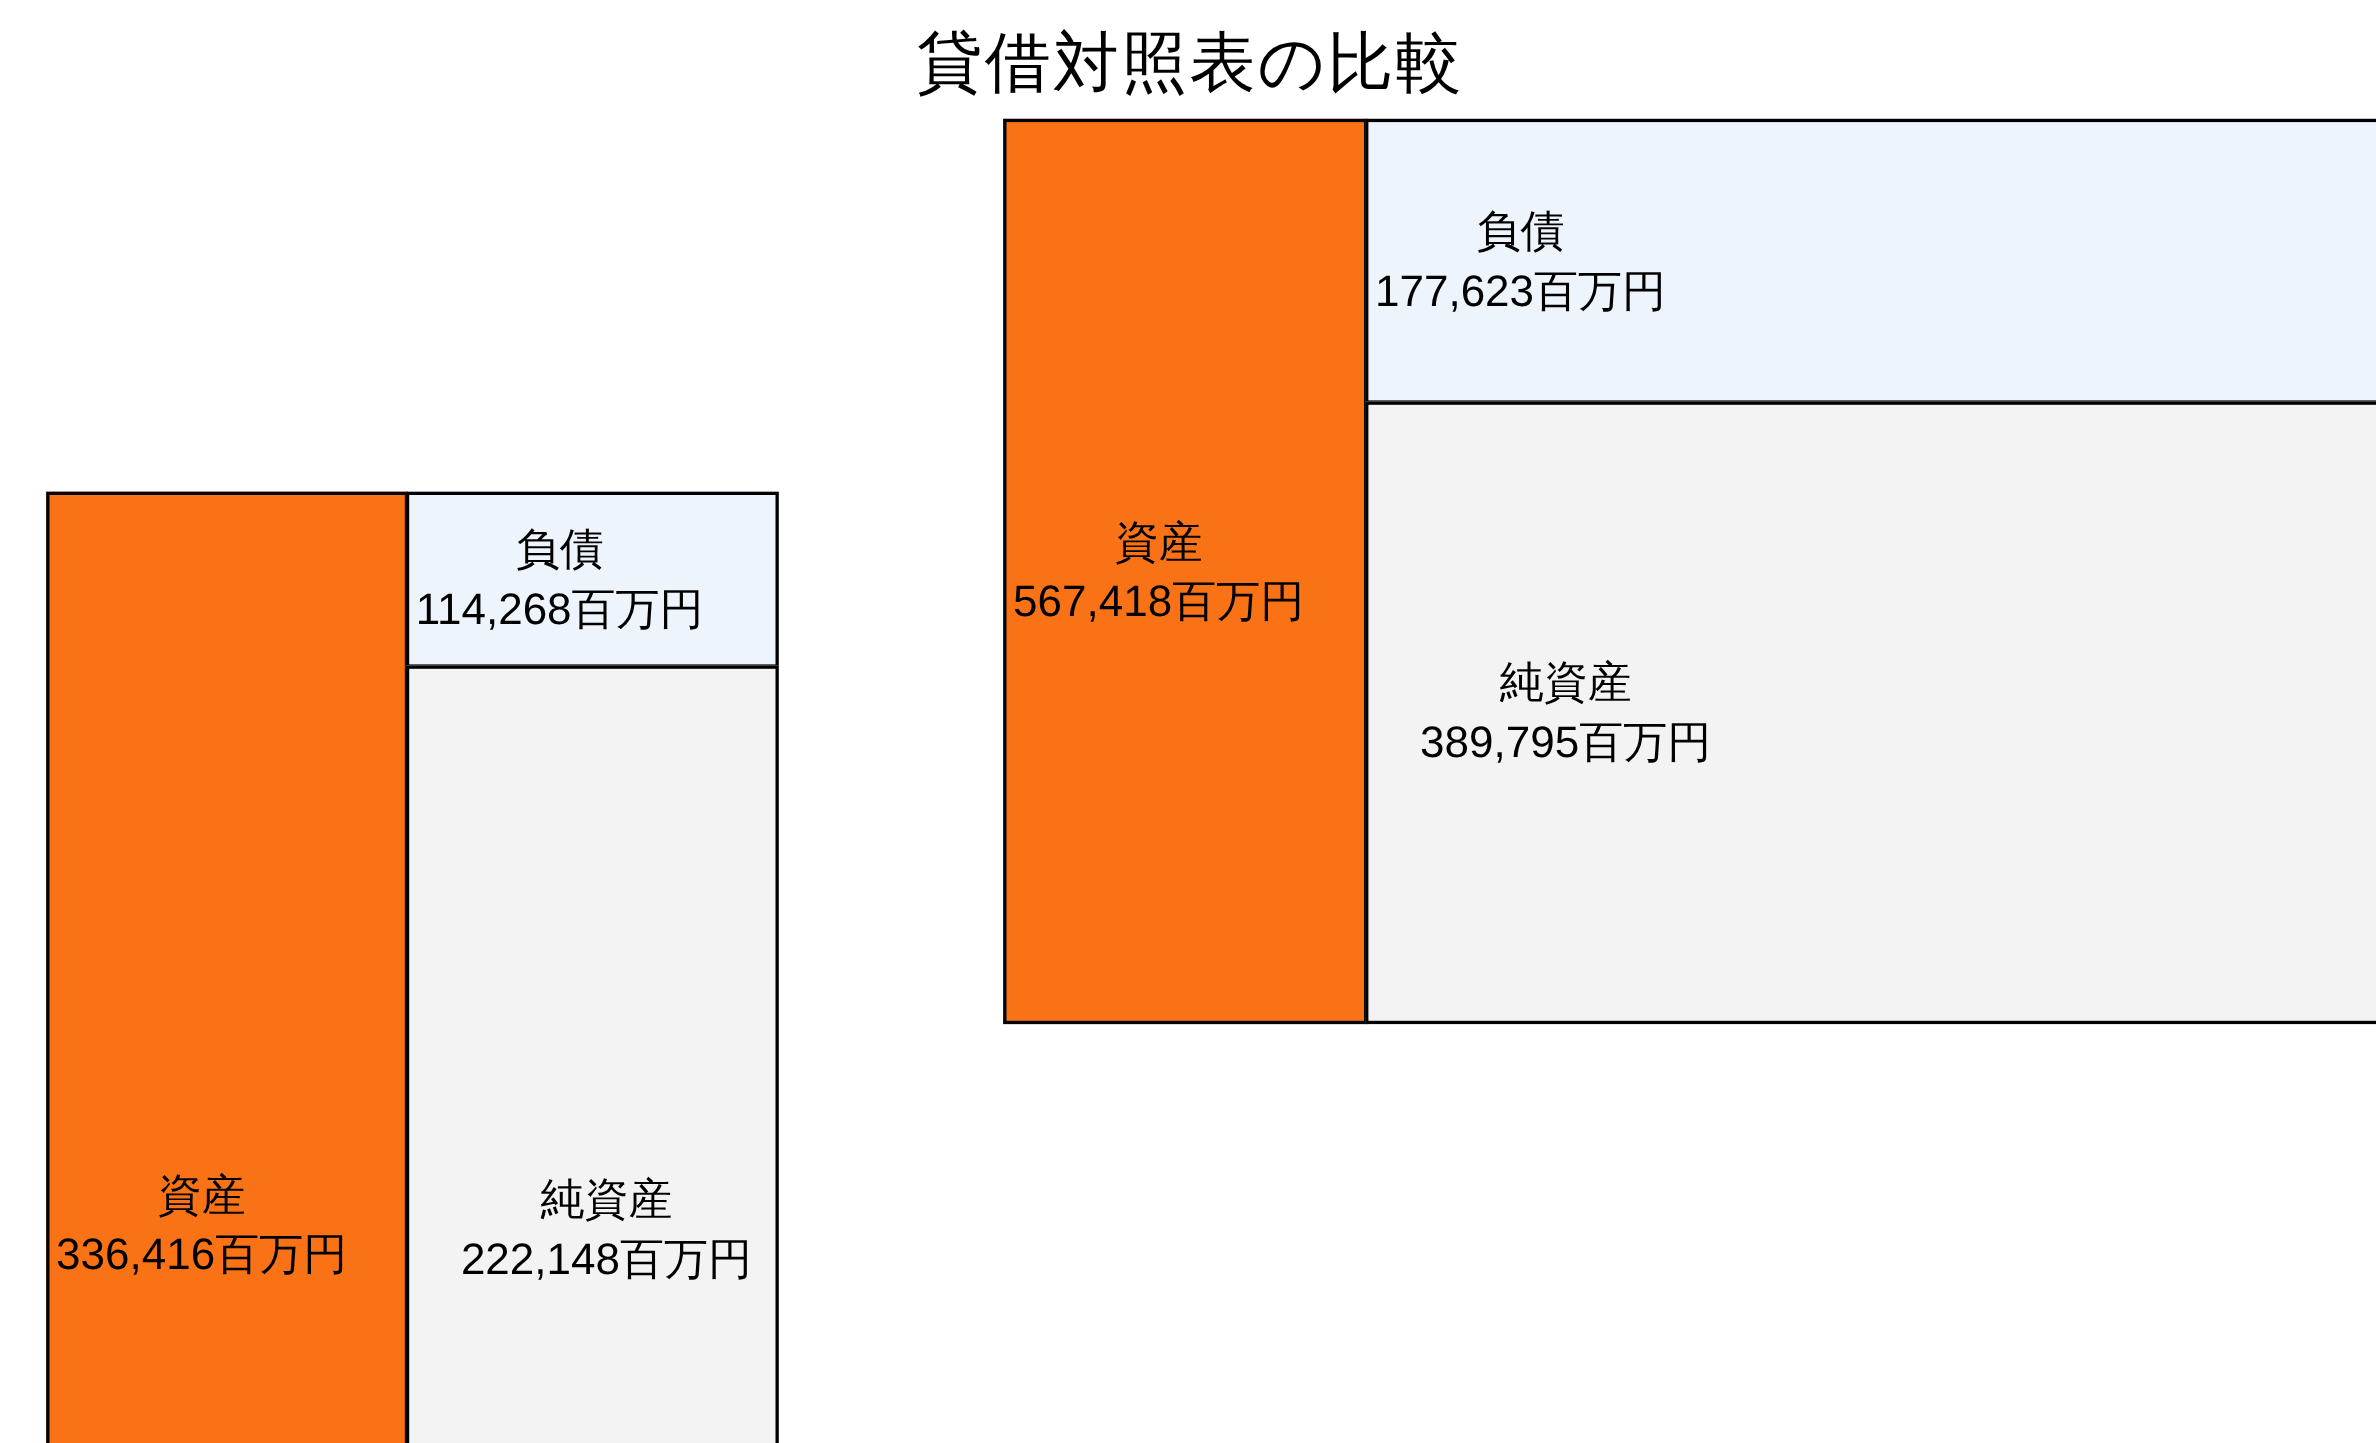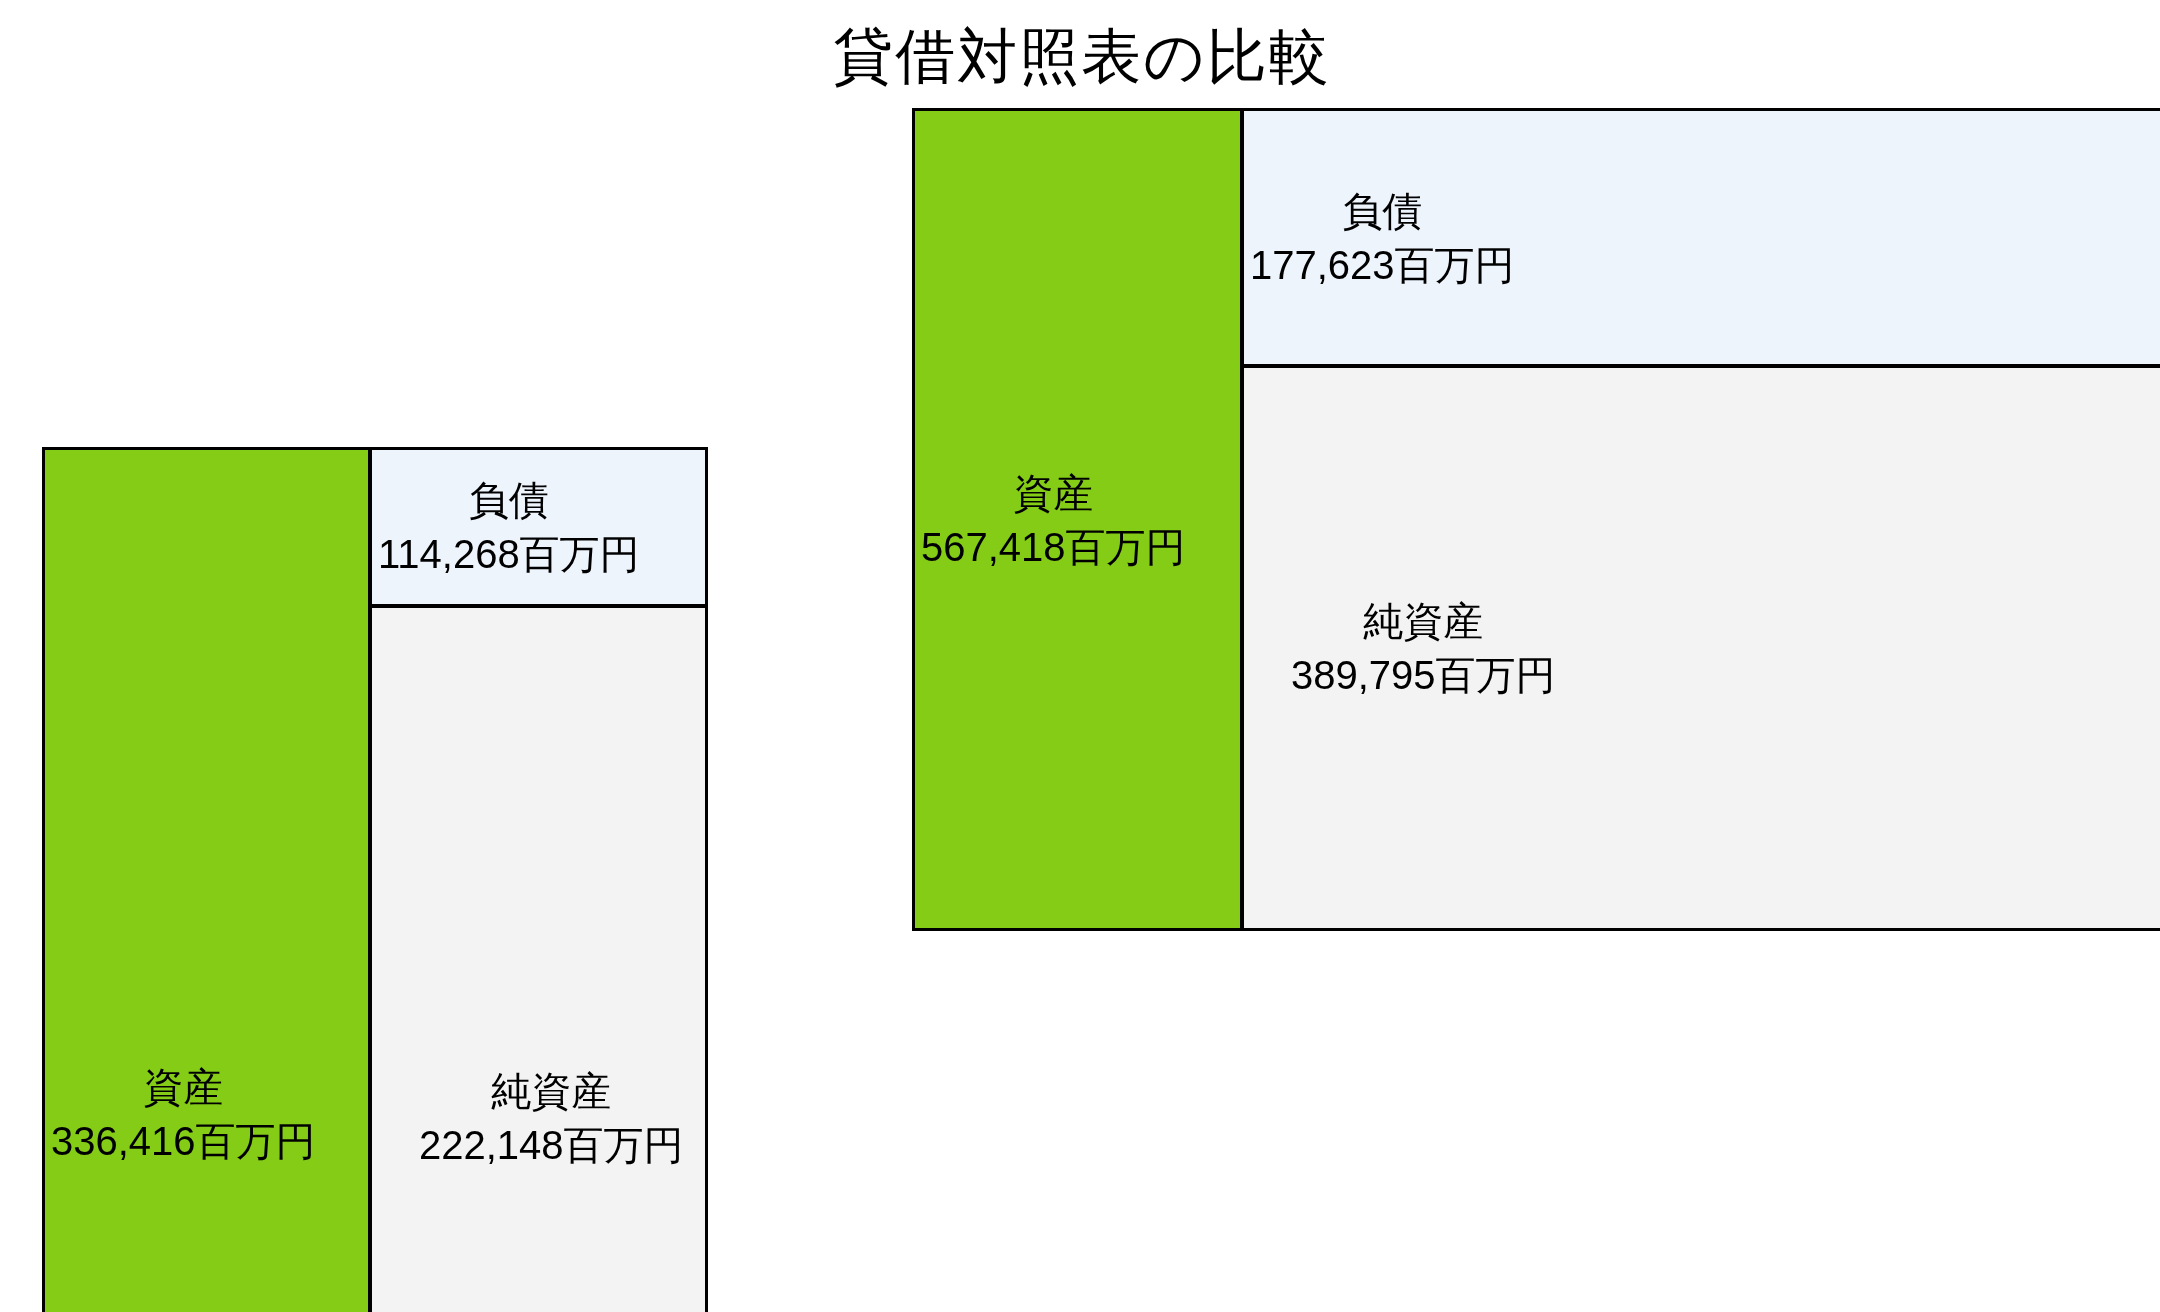--- a/index.html
+++ b/index.html
@@ -47,21 +47,21 @@
 
   .bs-box .cell-text {
     font-size: 40px;
     line-height: 1.35;
     white-space: pre-line;
     text-align: center;
     padding: 0 6px;
   }
 
   
-  .fill-asset  { background: #84cc16; }
+  .fill-asset  { background: #f97316; }
   .fill-liab   { background: #edf4fc; }
   .fill-equity { background: #f3f3f3; padding-left: 41px; }
 
   
   #bs-left { left: 0; top: 0; width: 700px; height: 1312px; }
 
   #left-asset-box {
     left: 18px;
     top: 447px;
     width: 329px;

